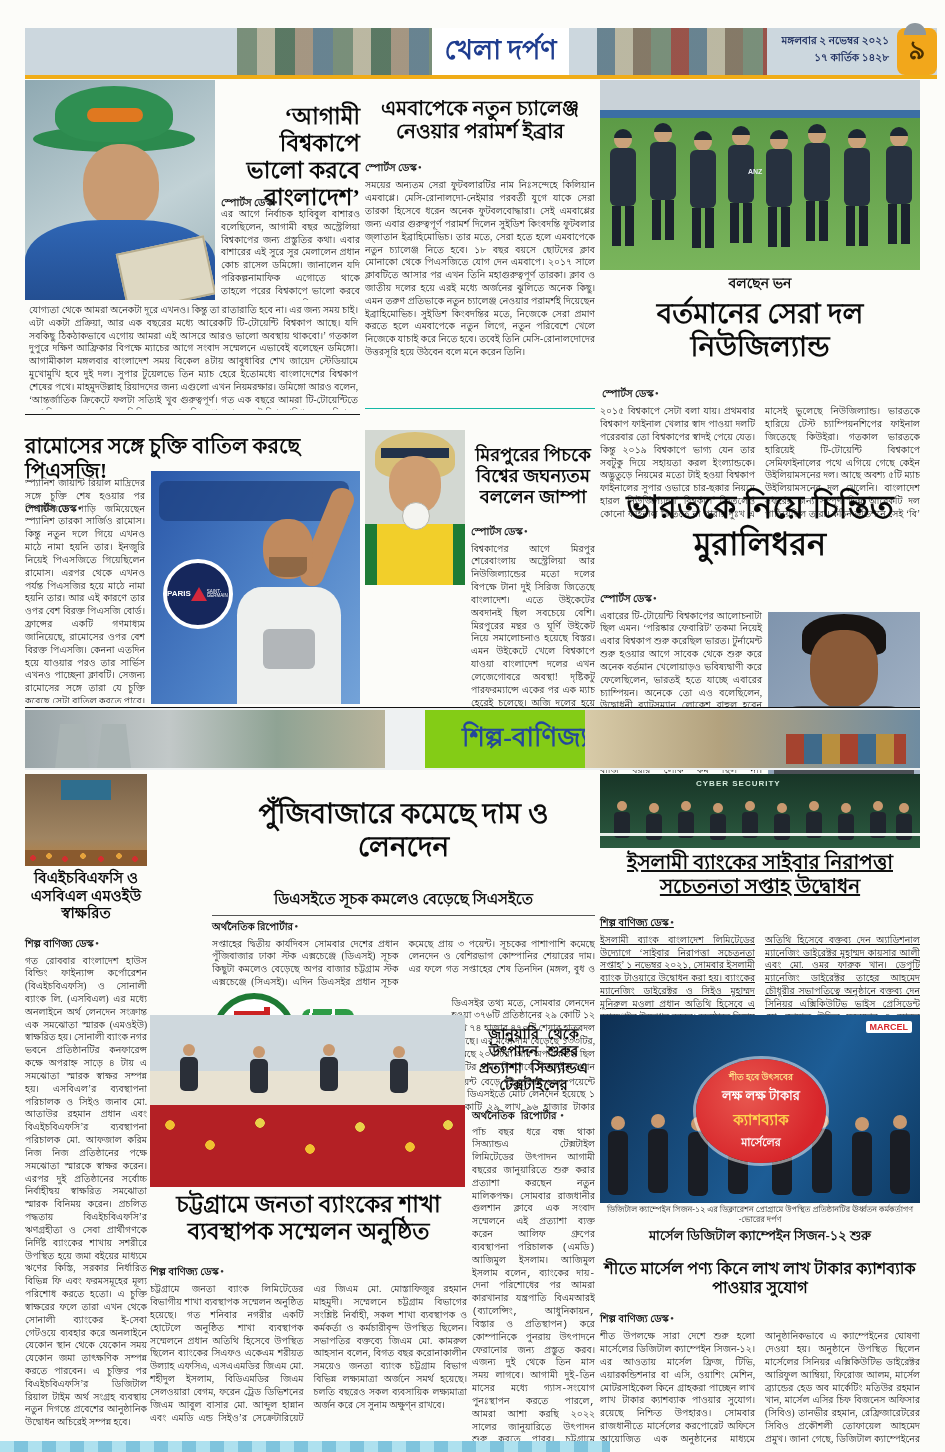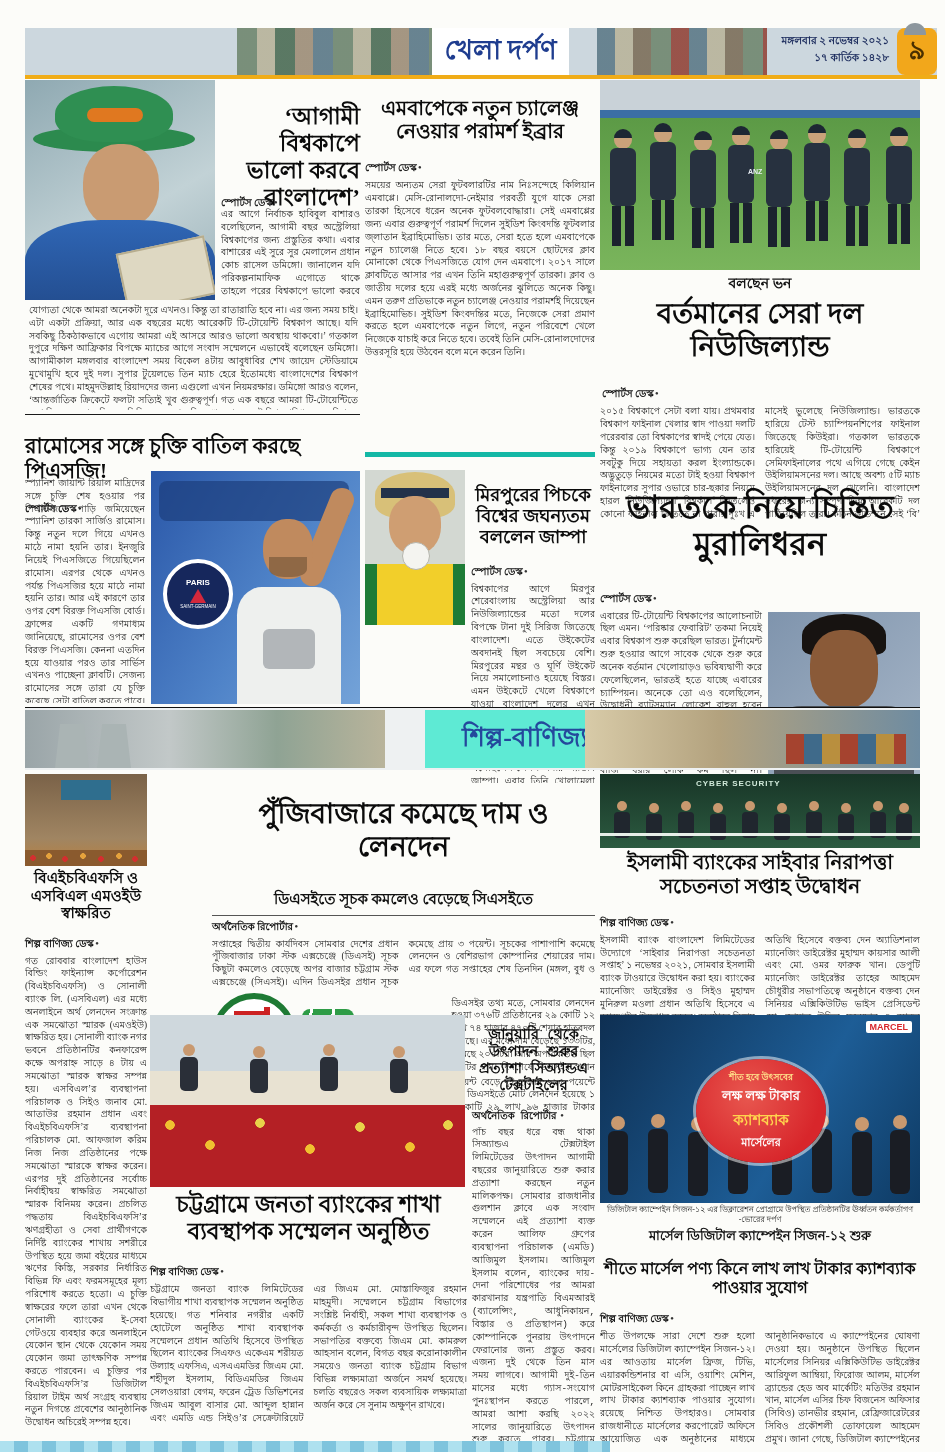--- a/index.html
+++ b/index.html
@@ -62,31 +62,31 @@
   #artC .hl{font-size:28px;text-align:center;margin-top:1px;}
   #artC .byline{margin-left:2px;}
   #artC .bt{height:118px;}
   
   #artD{left:25px;top:414px;width:335px;height:291px;border-top:1.5px solid #1a1a1a;padding-top:2px;}
   #artD .hl{font-size:21px;}
   #artD .bD{position:absolute;left:0;top:62px;width:120px;height:226px;}
   #ramos-photo{position:absolute;left:126px;top:56px;width:209px;height:233px;background:linear-gradient(120deg,#2a57a8,#4f83c8 55%,#74a3d8);}
   .busWin{position:absolute;left:8px;top:10px;width:190px;height:40px;background:#1d3f7e;border-radius:8px;opacity:.7;}
   .crest{position:absolute;left:12px;top:88px;width:62px;height:62px;background:#16275c;border:4px solid #fff;border-radius:50%;
-         display:flex;flex-direction:column;align-items:center;justify-content:center;}
+         display:flex;flex-direction:row;align-items:center;justify-content:center;}
   .crest .pTxt{color:#fff;font-size:8px;font-weight:bold;font-family:"Liberation Sans",sans-serif;line-height:1;}
   .crest .eiffel{width:0;height:0;border-left:8px solid transparent;border-right:8px solid transparent;border-bottom:14px solid #d3283c;margin:2px 0;}
   .crest .sgTxt{color:#fff;font-size:4.5px;font-family:"Liberation Sans",sans-serif;line-height:1;}
   .armR{position:absolute;left:164px;top:14px;width:24px;height:104px;background:#c08a5e;border-radius:12px;transform:rotate(22deg);}
   .headR{position:absolute;left:112px;top:48px;width:50px;height:60px;background:#c08a5e;border-radius:46%;}
   .beardR{position:absolute;left:118px;top:86px;width:38px;height:20px;background:#7a5a3a;border-radius:0 0 40% 40%;opacity:.7;}
   .torsoR{position:absolute;left:86px;top:116px;width:104px;height:118px;background:#eef0ee;border-radius:24% 24% 0 0;}
   .shirtArt{position:absolute;left:26px;top:42px;width:52px;height:40px;background:#8a8f96;opacity:.6;border-radius:6px;}
   
-  #artE{left:365px;top:408px;width:230px;height:297px;border-top:5px solid #14b8a6;padding-top:13px;margin-top:44px;}
+  #artE{left:365px;top:408px;width:230px;height:297px;border-top:1px solid #14b8a6;padding-top:21px;}
   #zampa-photo{float:left;width:100px;height:155px;margin:0 6px 3px 0;background:#d3d8d2;}
   .hairZ{position:absolute;left:10px;top:2px;width:80px;height:46px;background:#d8c078;border-radius:50% 50% 30% 30%;}
   .bandZ{position:absolute;left:16px;top:18px;width:68px;height:10px;background:#23324a;}
   .faceZ{position:absolute;left:24px;top:26px;width:52px;height:58px;background:#cf9e72;border-radius:46%;}
   .jerseyZ{position:absolute;left:0;top:94px;width:100px;height:61px;background:linear-gradient(90deg,#1e7c36 0 12px,#f2cf2a 12px 88px,#1e7c36 88px);}
   .ballZ{position:absolute;left:37px;top:72px;width:26px;height:26px;background:#f4f4f0;border:1px solid #b5b5ad;border-radius:50%;}
   #artE .hl{margin-left:106px;font-size:18px;text-align:center;}
   #artE .byline{margin-left:106px;}
   
   #artF{left:600px;top:462px;width:320px;height:242px;}
@@ -99,21 +99,21 @@
   .tieM{position:absolute;left:70px;top:100px;width:12px;height:56px;background:#9aa8b5;}
   
   #bizbanner{left:25px;top:707px;width:895px;height:62px;border-top:1.5px solid #111;background:#eef1f2;}
   .ban-img{position:absolute;top:2px;height:58px;}
   .ban-l{left:0;width:360px;background:linear-gradient(90deg,#9aa5a8,#c2c8c8 40%,#8fa394 70%,#b9b49b);}
   .tower{position:absolute;bottom:0;width:34px;height:44px;background:#aab4b4;clip-path:polygon(15% 0,85% 0,100% 100%,0 100%);}
   .t1{left:30px}.t2{left:72px}
   .ban-r{right:0;width:335px;background:linear-gradient(90deg,#d8cba8,#b3a27e 40%,#6f8ca1);}
   .contBox{position:absolute;bottom:4px;right:14px;width:120px;height:30px;
      background:repeating-linear-gradient(90deg,#a5432f 0 18px,#3f6a8a 18px 36px,#b98f3e 36px 54px);}
-  .ban-title{position:absolute;left:400px;top:2px;width:200px;height:58px;background:#5eead4;
+  .ban-title{position:absolute;left:400px;top:2px;width:200px;height:58px;background:#84cc16;
      display:flex;align-items:center;justify-content:center;font-size:26px;font-weight:bold;color:#24489c;}
   
   #bhbfc{left:25px;top:774px;width:122px;height:672px;}
   #mou-photo{width:122px;height:92px;background:linear-gradient(#7a6248,#a08562 70%,#b9803f);}
   .screenP{position:absolute;left:36px;top:6px;width:50px;height:20px;background:#2f6e8e;}
   .flowers{position:absolute;left:0;bottom:0;width:100%;height:16px;
      background:radial-gradient(circle 3px at 8px 8px,#d32f2f 90%,transparent),radial-gradient(circle 3px at 24px 6px,#e6a23c 90%,transparent),
        radial-gradient(circle 3px at 40px 9px,#d32f2f 90%,transparent),radial-gradient(circle 3px at 58px 6px,#e6a23c 90%,transparent),
        radial-gradient(circle 3px at 76px 9px,#d32f2f 90%,transparent),radial-gradient(circle 3px at 94px 6px,#e6a23c 90%,transparent),
        radial-gradient(circle 3px at 110px 9px,#d32f2f 90%,transparent),#8a5a2e;}
@@ -131,21 +131,21 @@
   .dse-chimney{position:absolute;left:46px;top:8px;width:6px;height:40px;background:#c22;}
   .cse-logo{display:flex;align-items:center;gap:5px;flex:none;}
   .cse-mark{width:52px;height:52px;background:#2e9c46;border-radius:8px;position:relative;
      background-image:repeating-linear-gradient(100deg,transparent 0 8px,#fff 8px 11px,transparent 11px 22px);}
   .cse-badge{position:absolute;left:2px;bottom:2px;background:#1c7a33;color:#fff;font-size:8px;font-weight:bold;
      font-family:"Liberation Sans",sans-serif;padding:1px 3px;border-radius:3px;}
   .cse-name{font-family:"Liberation Sans",sans-serif;font-weight:bold;color:#2e9c46;font-size:13px;line-height:1.05;}
   .bmid{width:158px;height:76px;}
   #market .b2{height:46px;}
   
-  #islami{left:600px;top:774px;width:320px;height:240px;}
+  #islami{left:600px;top:774px;width:320px;height:240px;text-decoration:underline;}
   #islami-photo{width:320px;height:74px;background:linear-gradient(#183527,#2c5a40);}
   .cyberTxt{position:absolute;left:96px;top:5px;color:#cfe8d8;font-size:8px;font-weight:bold;font-family:"Liberation Sans",sans-serif;letter-spacing:1px;}
   .ribbon{position:absolute;left:0;bottom:12px;width:100%;height:3px;background:#e8efe8;}
   #islami .hl{font-size:20px;text-align:center;margin-top:3px;}
   #islami .bt{height:100px;}
   
   #janata{left:150px;top:1015px;width:317px;height:437px;}
   #janata-photo{width:315px;height:172px;background:linear-gradient(#cfd8dd 0 56px,#e8e2d2 56px 90px,#b42025 90px);}
   .daisFlowers{position:absolute;left:0;bottom:0;width:100%;height:82px;
      background:radial-gradient(circle 5px at 20px 20px,#f0c030 90%,transparent),radial-gradient(circle 5px at 60px 40px,#f0c030 90%,transparent),

